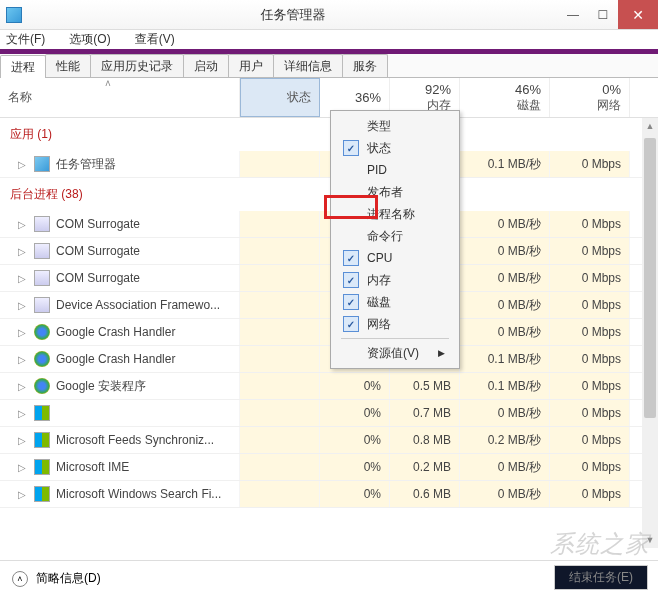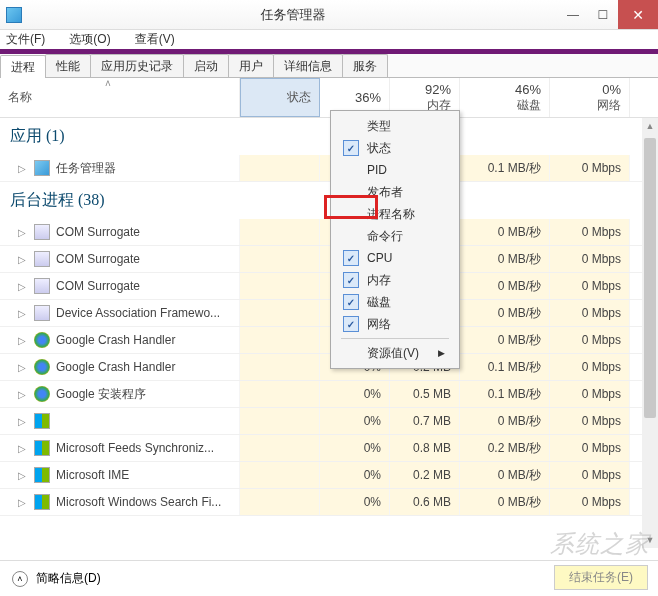--- a/index.html
+++ b/index.html
@@ -21,42 +21,42 @@
 .header-row .col.name { align-items: flex-start; }
 .header-row .col.status { background: #dce8f5; border: 1px solid #9bb8d8; }
 .sort-indicator { position: absolute; top: 0; left: 105px; color: #888; font-size: 10px; }
 .col.name { width: 240px; flex: 0 0 240px; }
 .col.status { width: 80px; flex: 0 0 80px; }
 .col.cpu { width: 70px; flex: 0 0 70px; }
 .col.mem { width: 70px; flex: 0 0 70px; }
 .col.disk { width: 90px; flex: 0 0 90px; }
 .col.net { width: 80px; flex: 0 0 80px; }
 .pct { font-size: 13px; color: #444; }
-.section { padding: 8px 10px; color: #0c4a6e; font-size: 16px; font-family: Liberation Serif, serif; }
+.section { padding: 8px 10px; color: #b91c1c; font-size: 12px; }
 .row { display: flex; height: 27px; align-items: center; border-bottom: 1px solid #f0f0f0; }
 .row .col { height: 100%; display: flex; align-items: center; justify-content: flex-end; padding: 0 8px; border-right: 1px solid #f5f5f5; color: #444; }
 .row .col.name { justify-content: flex-start; gap: 6px; padding-left: 18px; }
 .row.hasmetrics .col.cpu, .row.hasmetrics .col.mem, .row.hasmetrics .col.disk, .row.hasmetrics .col.net, .row.hasmetrics .col.status { background: #fff8e0; }
 .expander { color: #888; font-size: 10px; width: 10px; }
 .proc-icon { width: 16px; height: 16px; flex: 0 0 16px; border: 1px solid #aaa; background: linear-gradient(#eef,#cce); }
 .proc-icon.mgr { background: linear-gradient(135deg,#7cc9f0,#3a9bd9); }
 .proc-icon.google { background: radial-gradient(circle,#4285f4 30%,#34a853 60%,#fbbc05 80%,#ea4335); border-radius: 50%; border: none; }
 .proc-icon.ms { background: linear-gradient(90deg,#00a4ef 50%,#7fba00 50%); }
 .footer { position: absolute; bottom: 0; left: 0; right: 0; height: 36px; border-top: 1px solid #ddd; display: flex; align-items: center; padding: 0 12px; gap: 8px; background: #fff; }
 .circ { width: 16px; height: 16px; border: 1px solid #888; border-radius: 50%; display: flex; align-items: center; justify-content: center; font-size: 9px; }
 .scrollbar { position: absolute; right: 0; top: 40px; bottom: 0; width: 16px; background: #f0f0f0; }
 .scroll-thumb { position: absolute; top: 20px; left: 2px; right: 2px; height: 280px; background: #c8c8c8; border-radius: 2px; }
 .scroll-btn { position: absolute; left: 0; right: 0; height: 16px; display: flex; align-items: center; justify-content: center; color: #888; font-size: 9px; }
 .ctxmenu { position: absolute; top: 110px; left: 330px; width: 130px; background: #f5f5f5; border: 1px solid #aaa; box-shadow: 2px 2px 4px rgba(0,0,0,0.2); padding: 4px 8px; z-index: 50; }
 .ctxitem { display: flex; align-items: center; height: 22px; padding: 0 8px 0 28px; position: relative; color: #333; }
 .ctxitem .chk { position: absolute; left: 4px; width: 16px; height: 16px; border: 1px solid #5a8fd6; background: #dbe9f9; display: flex; align-items: center; justify-content: center; color: #2a5aa0; font-size: 10px; font-weight: bold; }
 .ctxitem .sub { position: absolute; right: 6px; font-size: 9px; }
 .ctxsep { height: 1px; background: #ccc; margin: 3px 2px; }
 .pid-highlight { position: absolute; border: 3px solid #d22; pointer-events: none; z-index: 60; top: 195px; left: 324px; width: 54px; height: 24px; }
-.end-task { position: absolute; bottom: 6px; right: 10px; padding: 3px 14px; border: 1px solid #ccc; background: #fef9c3; color: #888; }
+.end-task { position: absolute; bottom: 6px; right: 10px; padding: 3px 14px; border: 1px solid #ccc; background: #0f172a; color: #888; }
 .watermark { position: absolute; right: 8px; bottom: 36px; font-size: 24px; color: rgba(150,150,150,0.4); font-style: italic; pointer-events: none; letter-spacing: 1px; }
 </style>
 </head>
 <body>
 
 <div class="titlebar">
   <div class="titlebar-icon"></div>
   <div class="titlebar-title">任务管理器</div>
   <div class="titlebar-btns">
     <div class="titlebar-btn">—</div>

